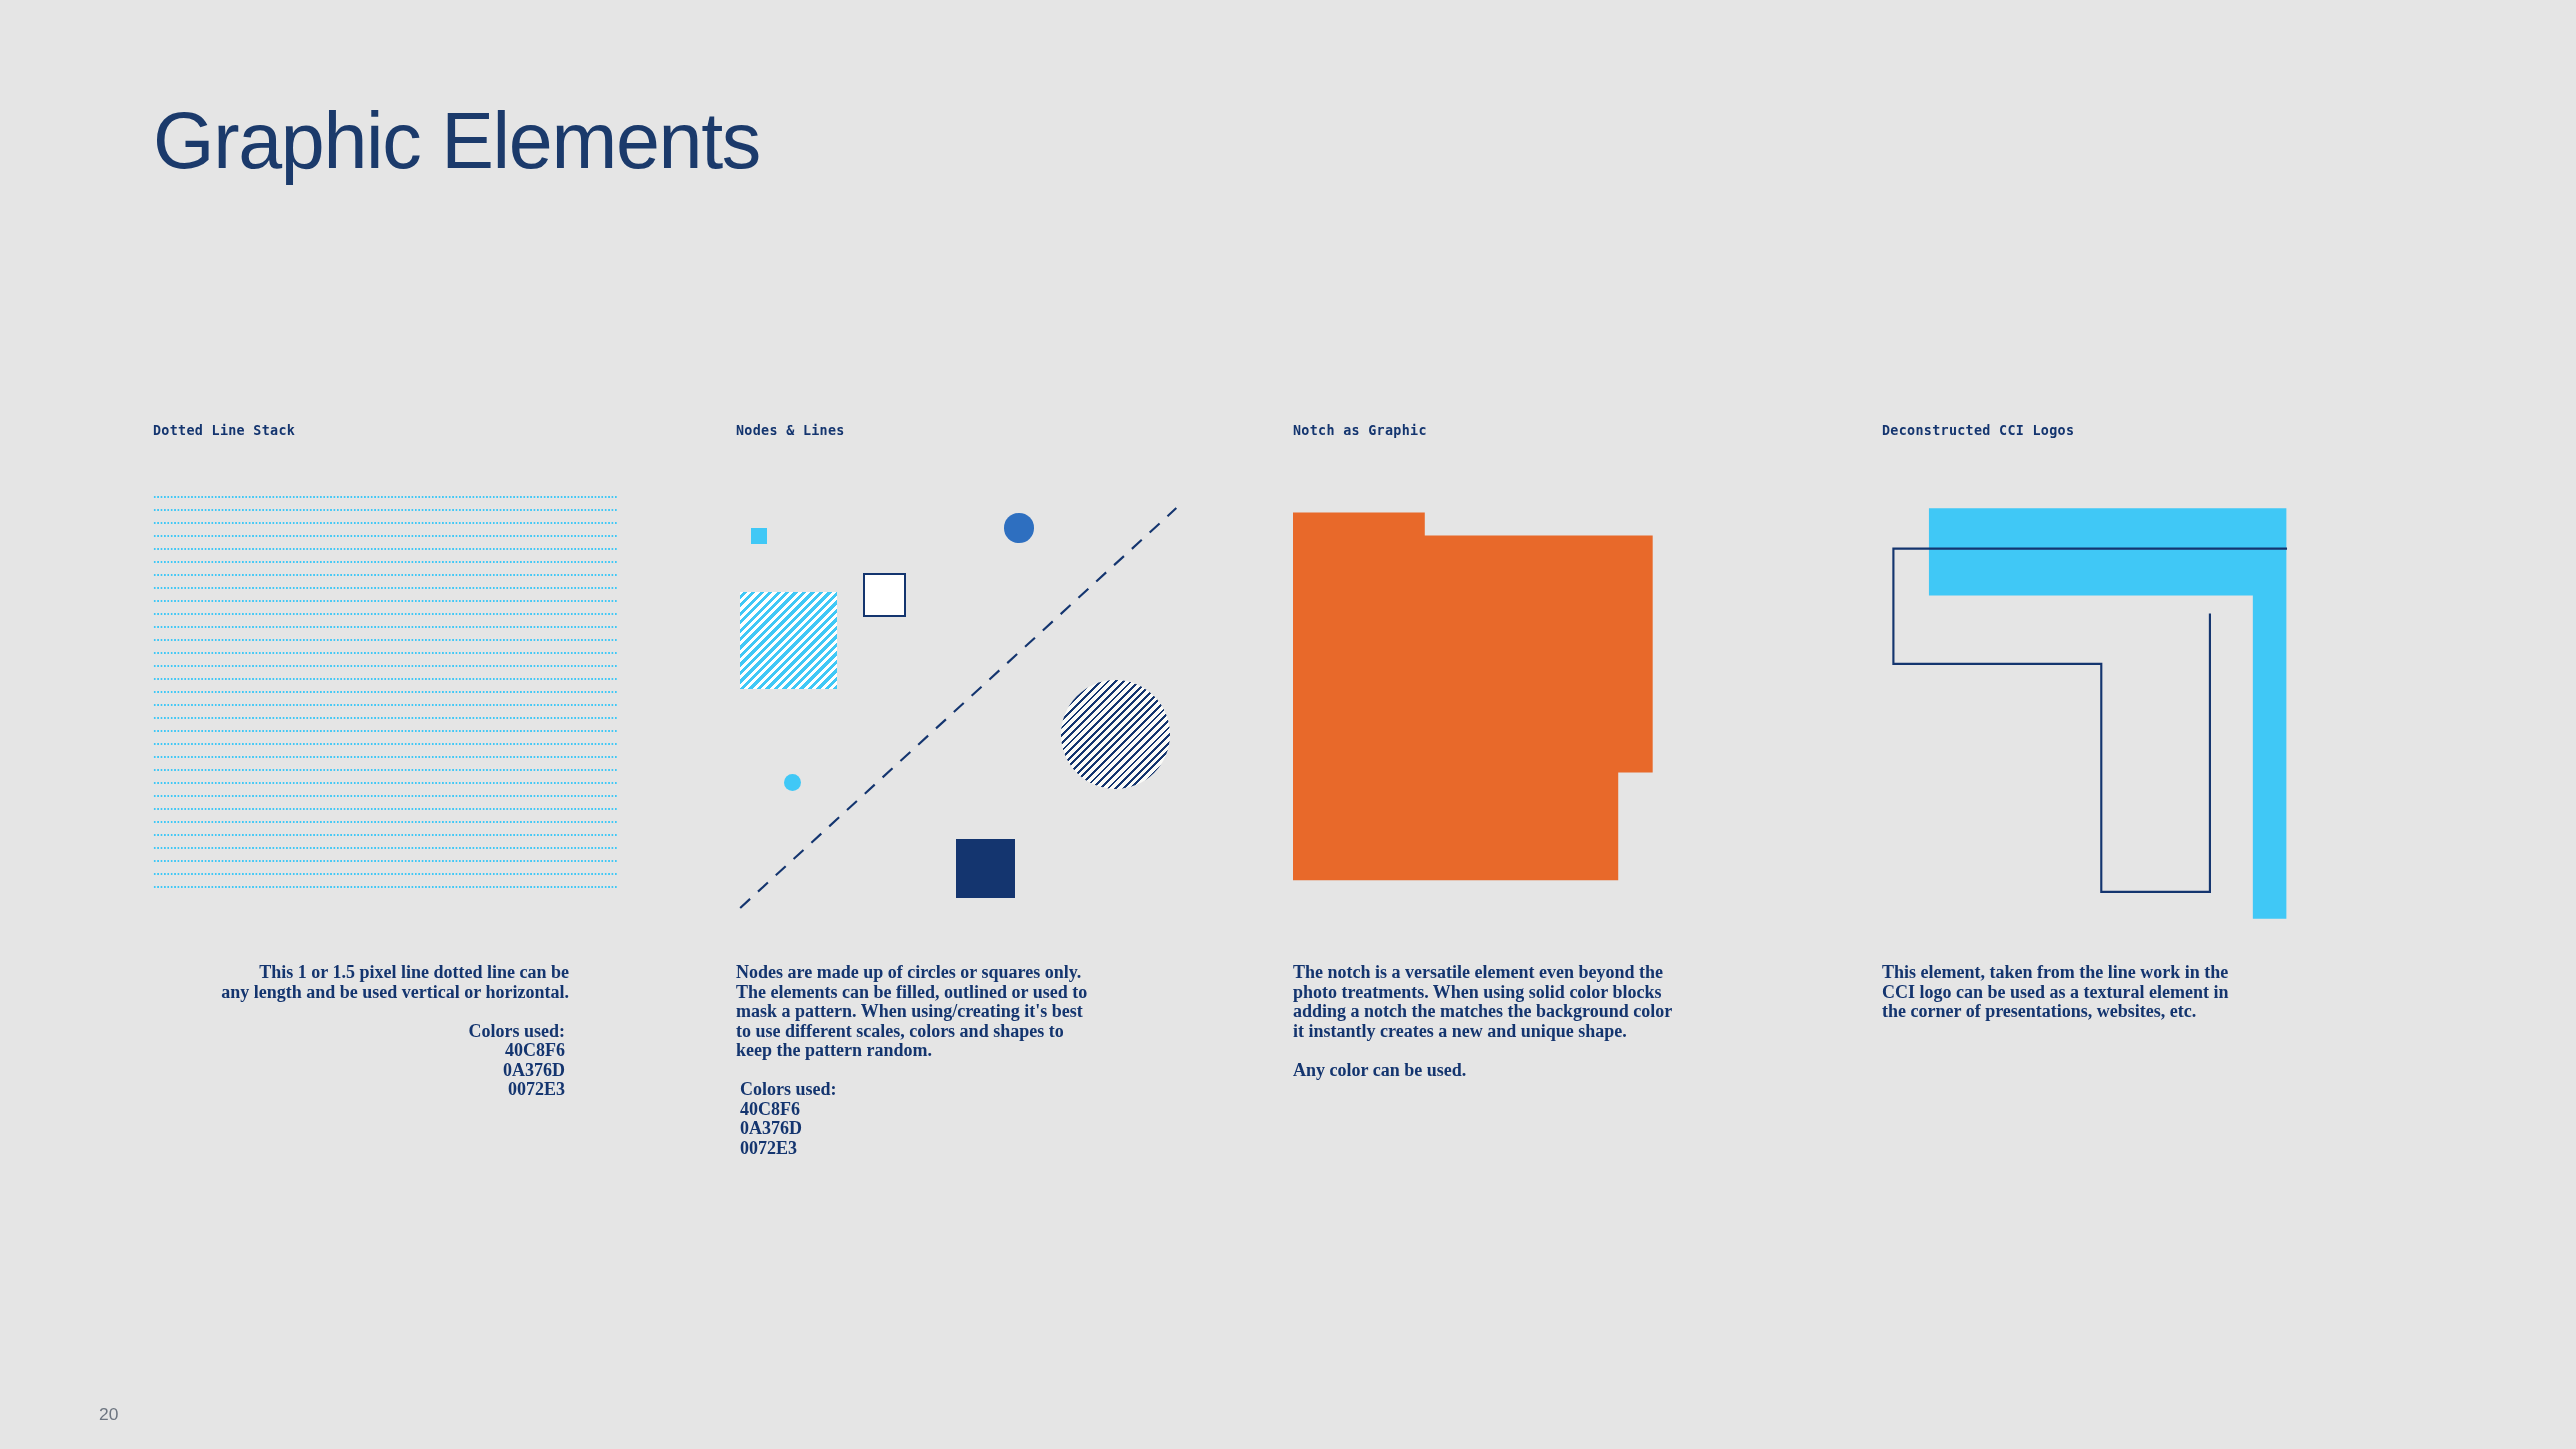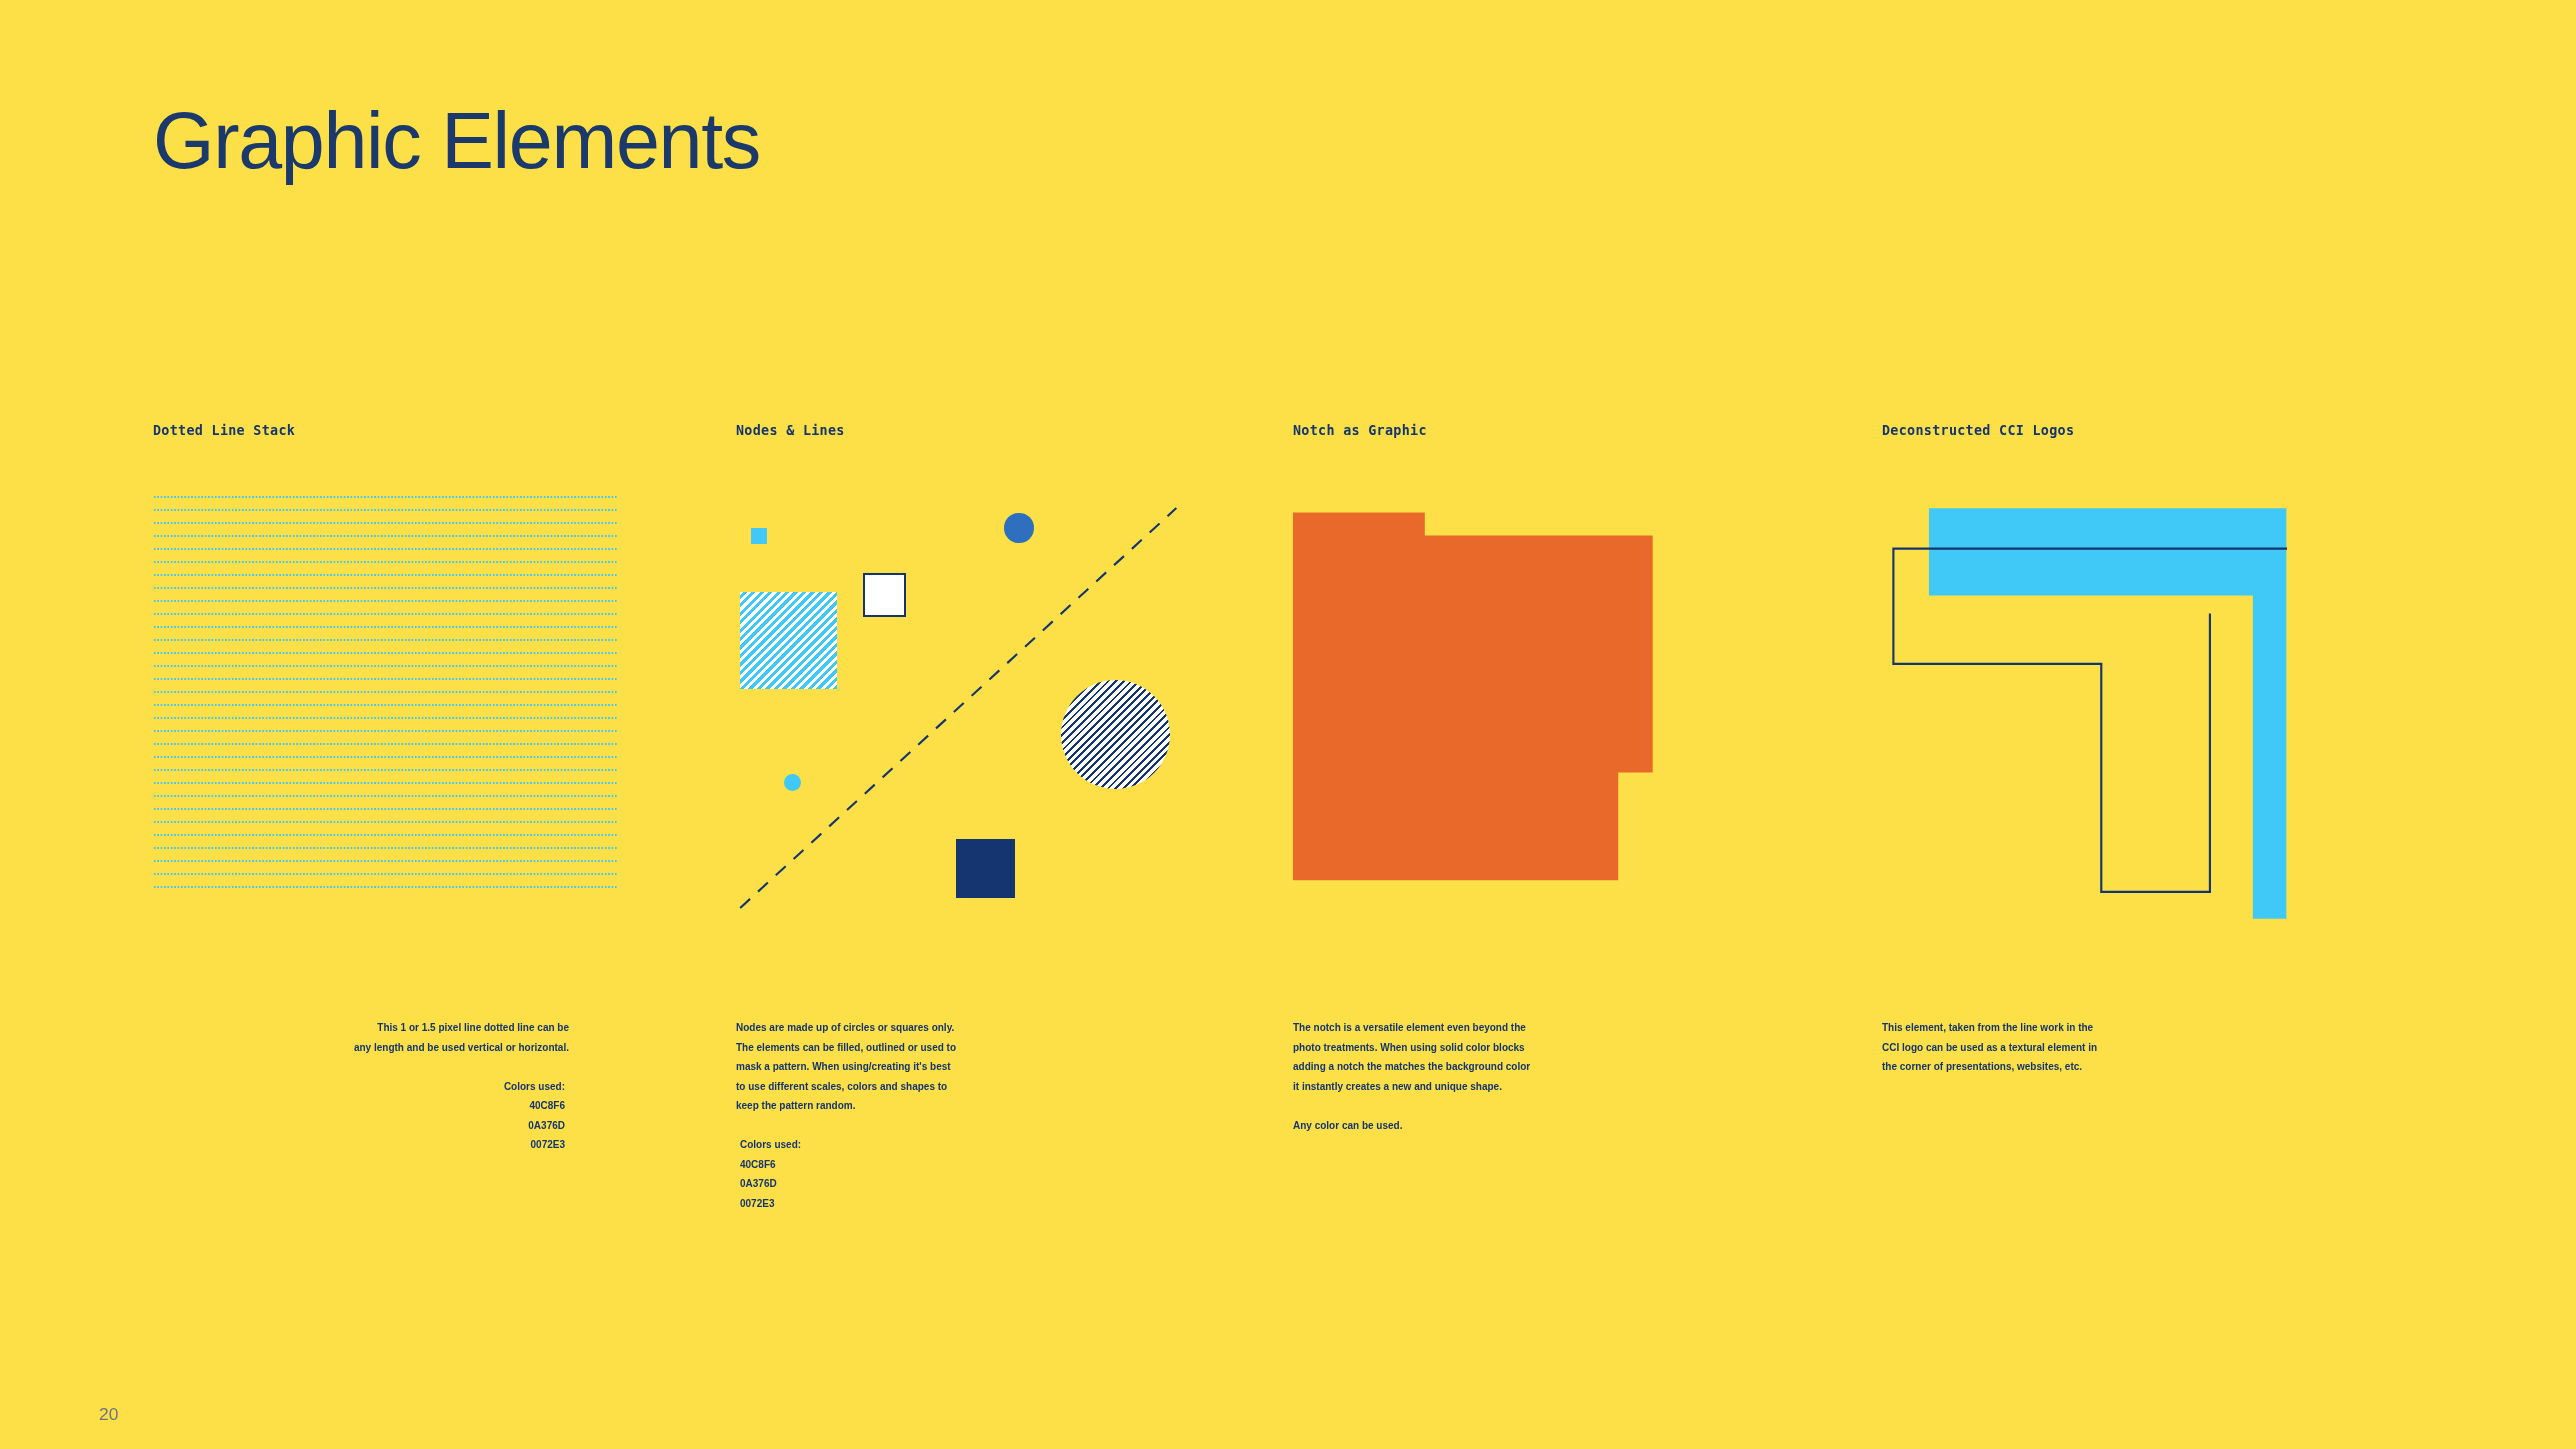--- a/index.html
+++ b/index.html
@@ -4,21 +4,21 @@
 <style>
   html, body {
     margin: 0;
     padding: 0;
     background: #ffffff;
   }
   .page {
     position: relative;
     width: 2576px;
     height: 1449px;
-    background: #fde047;
+    background: #e5e5e5;
     overflow: hidden;
     font-family: "Liberation Sans", sans-serif;
   }
 
   
   .page-title {
     position: absolute;
     left: 153px;
     top: 101px;
     font-family: "Liberation Sans", sans-serif;
@@ -50,24 +50,24 @@
     font-size: 13.4px;
     font-weight: bold;
     letter-spacing: 0.3px;
     color: #14356f;
     white-space: nowrap;
   }
 
   .col-body {
     position: absolute;
     left: 0;
-    top: 1018px;
+    top: 963px;
     width: 416px;
-    font-family: Liberation Sans, sans-serif;
-    font-size: 10px;
+    font-family: Liberation Serif, serif;
+    font-size: 18px;
     font-weight: bold;
     line-height: 19.5px;
     color: #14356f;
     letter-spacing: 0px;
   }
   .col-body .para { margin: 0 0 19.5px 0; white-space: pre-line; }
   .col-body .para:last-child { margin-bottom: 0; }
   .swatch-list { margin: 4px; }
   .swatch-list div { white-space: nowrap; }
 

